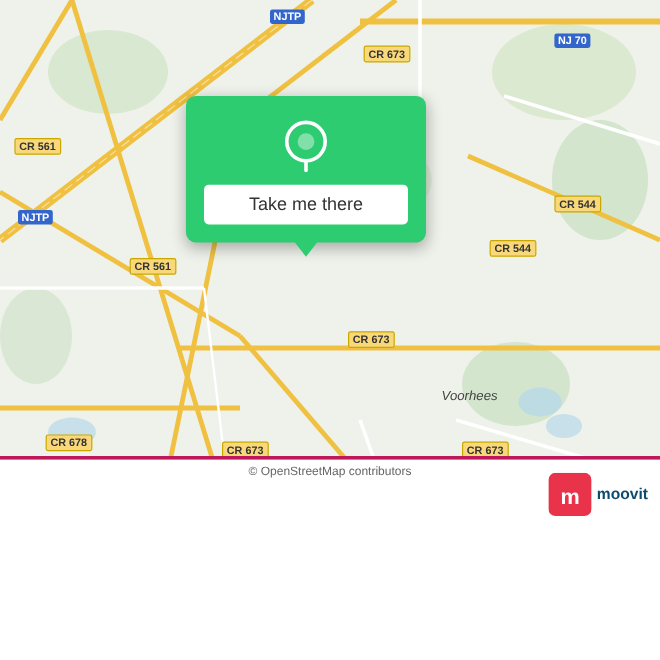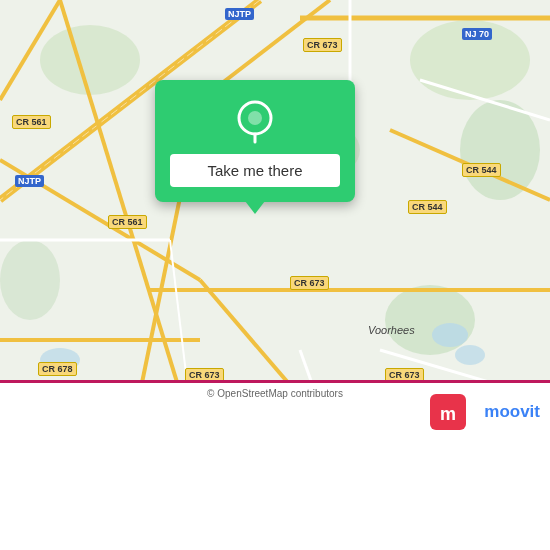--- a/index.html
+++ b/index.html
@@ -218,15 +218,15 @@
 
 <div id="bottom-bar">
   <div class="attribution">© OpenStreetMap contributors</div>
 
   <div class="moovit-logo">
     <svg width="36" height="36" viewBox="0 0 36 36">
 
       <rect width="36" height="36" rx="6" fill="#e8334a"></rect>
       <text x="18" y="26" text-anchor="middle" font-size="18" font-weight="bold" fill="white" font-family="Arial">m</text>
     </svg>
-    <span style="font-size:17px;font-weight:bold;color:#3b82f6;margin-left:16px;">moovit</span>
+    <span style="font-size:13px;font-weight:bold;color:#0c4a6e;margin-left:2px;">moovit</span>
   </div>
 </div>
 
 </body></html>

